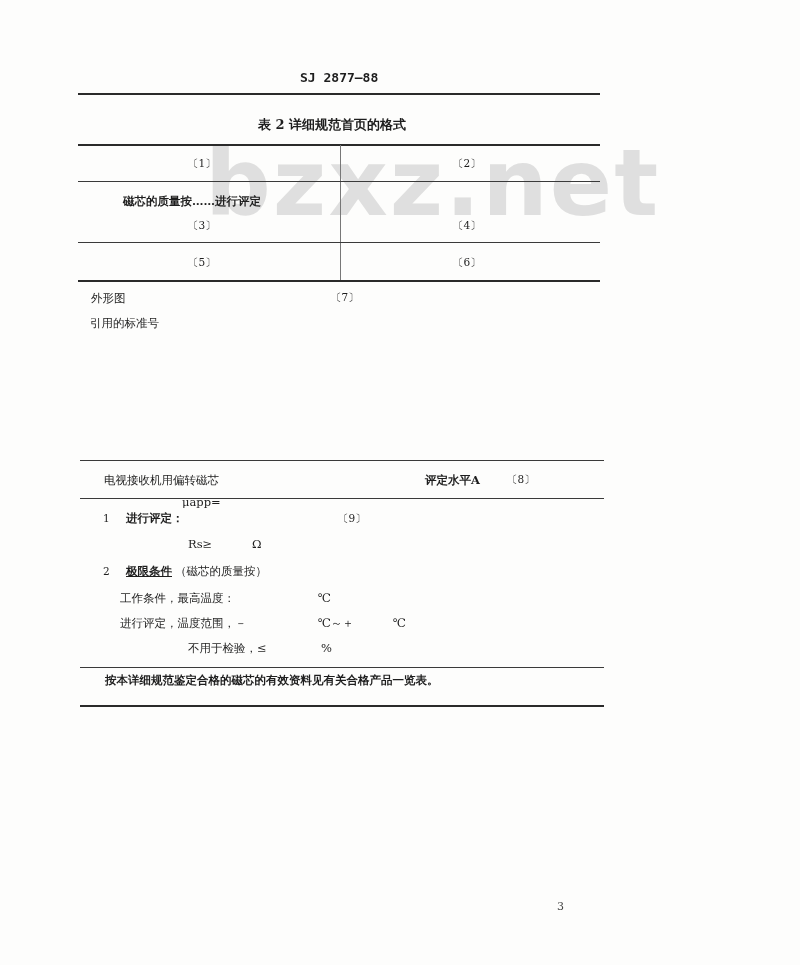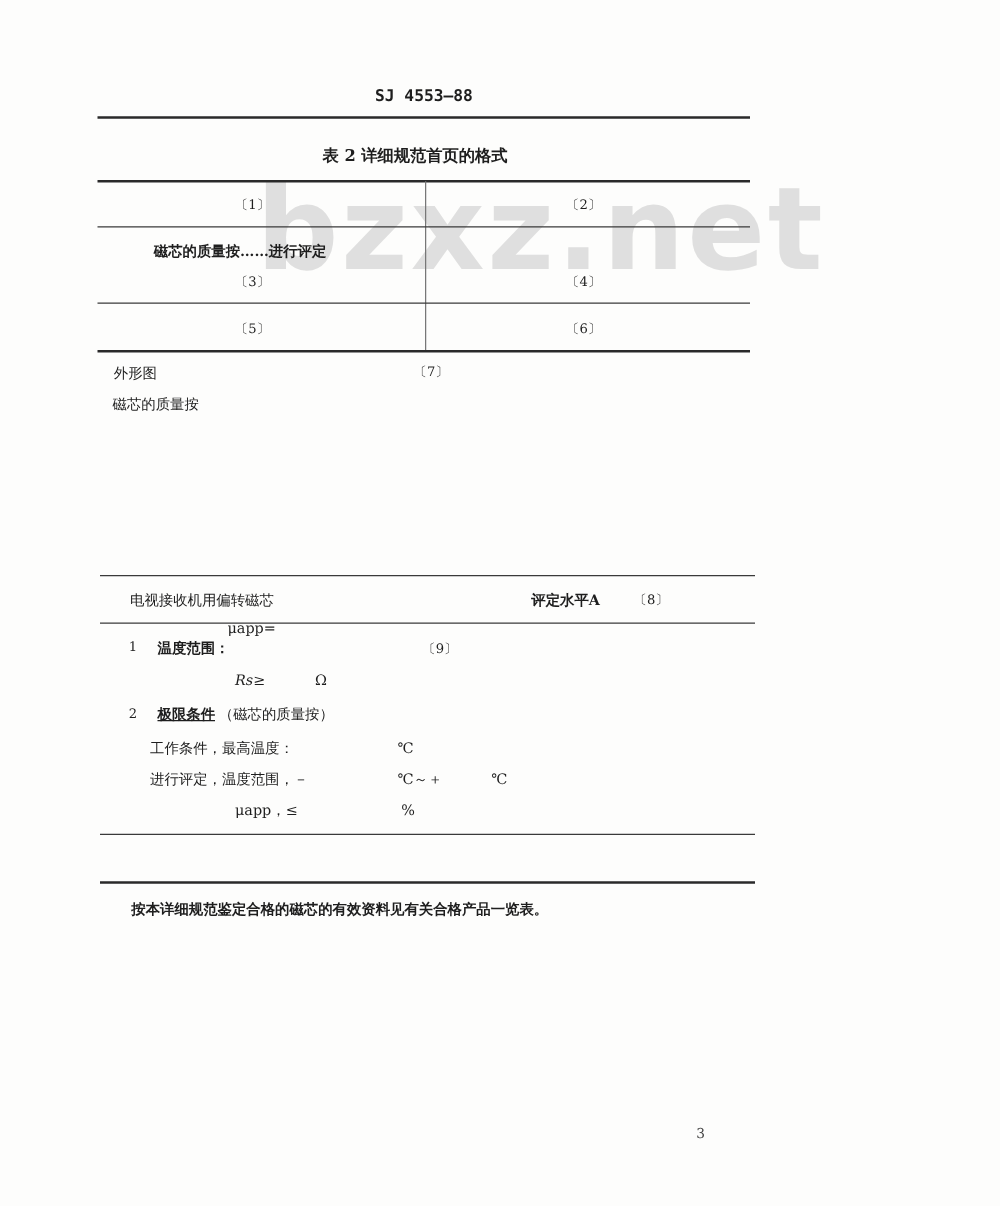--- a/index.html
+++ b/index.html
@@ -22,21 +22,21 @@
   .table-title { position:absolute; left:258px; top:116px; font-size:13px; font-weight:bold; }
   .pagenum { position:absolute; left:557px; top:900px; font-size:11px; color:#444; }
 </style>
 </head>
 <body>
 
 <div>
 
   <div class="watermark">bzxz.net</div>
 
-  <div class="header-code">SJ 4553—88</div>
+  <div class="header-code">SJ 2877—88</div>
   <div class="hr thick" style="left:78px; top:93px; width:522px;"></div>
 
   <div class="table-title">表 2   详细规范首页的格式</div>
 
   <div class="hr thick" style="left:78px; top:144px; width:522px;"></div>
   <div class="vr" style="left:340px; top:145px; height:135px;"></div>
 
   <div class="txt small" style="left:188px; top:157px;">〔1〕</div>
   <div class="txt small" style="left:453px; top:157px;">〔2〕</div>
 
@@ -48,47 +48,47 @@
 
   <div class="hr thin" style="left:78px; top:242px; width:522px;"></div>
 
   <div class="txt small" style="left:188px; top:256px;">〔5〕</div>
   <div class="txt small" style="left:453px; top:256px;">〔6〕</div>
 
   <div class="hr thick" style="left:78px; top:280px; width:522px;"></div>
 
   <div class="txt" style="left:91px; top:291px;">外形图</div>
   <div class="txt small" style="left:331px; top:291px;">〔7〕</div>
-  <div class="txt" style="left:90px; top:316px;">磁芯的质量按</div>
+  <div class="txt" style="left:90px; top:316px;">引用的标准号</div>
 
   <div class="hr thin" style="left:80px; top:460px; width:524px;"></div>
   <div class="txt" style="left:104px; top:473px;">电视接收机用偏转磁芯</div>
   <div class="txt bold" style="left:425px; top:473px;">评定水平A</div>
   <div class="txt small" style="left:507px; top:473px;">〔8〕</div>
   <div class="hr thin" style="left:80px; top:498px; width:524px;"></div>
 
   <div class="txt small" style="left:103px; top:512px;">1</div>
-  <div class="txt bold" style="left:126px; top:511px;">温度范围：</div>
+  <div class="txt bold" style="left:126px; top:511px;">进行评定：</div>
   <div class="txt" style="left:182px; top:495px;">μapp=</div>
   <div class="txt small" style="left:338px; top:512px;">〔9〕</div>
-  <div class="txt" style="left:188px; top:537px; font-style:italic;">Rs≥</div>
+  <div class="txt" style="left:188px; top:537px; ">Rs≥</div>
   <div class="txt" style="left:252px; top:537px;">Ω</div>
 
   <div class="txt small" style="left:103px; top:565px;">2</div>
   <div class="txt bold" style="left:126px; top:564px;text-decoration:underline;">极限条件</div>
   <div class="txt" style="left:175px; top:564px;">（磁芯的质量按）</div>
 
   <div class="txt" style="left:120px; top:591px;">工作条件，最高温度：</div>
   <div class="txt" style="left:318px; top:591px;">℃</div>
 
   <div class="txt" style="left:120px; top:616px;">进行评定，温度范围，－</div>
   <div class="txt" style="left:318px; top:616px;">℃～＋</div>
   <div class="txt" style="left:393px; top:616px;">℃</div>
 
-  <div class="txt" style="left:188px; top:641px;">μapp，≤</div>
+  <div class="txt" style="left:188px; top:641px;">不用于检验，≤</div>
   <div class="txt" style="left:321px; top:641px;">%</div>
 
   <div class="hr thin" style="left:80px; top:667px; width:524px;"></div>
-  <div class="txt bold" style="left:105px; top:720px;">按本详细规范鉴定合格的磁芯的有效资料见有关合格产品一览表。</div>
+  <div class="txt bold" style="left:105px; top:673px;">按本详细规范鉴定合格的磁芯的有效资料见有关合格产品一览表。</div>
   <div class="hr thick" style="left:80px; top:705px; width:524px;"></div>
 
   <div class="pagenum">3</div>
 </div>
 
 </body></html>

